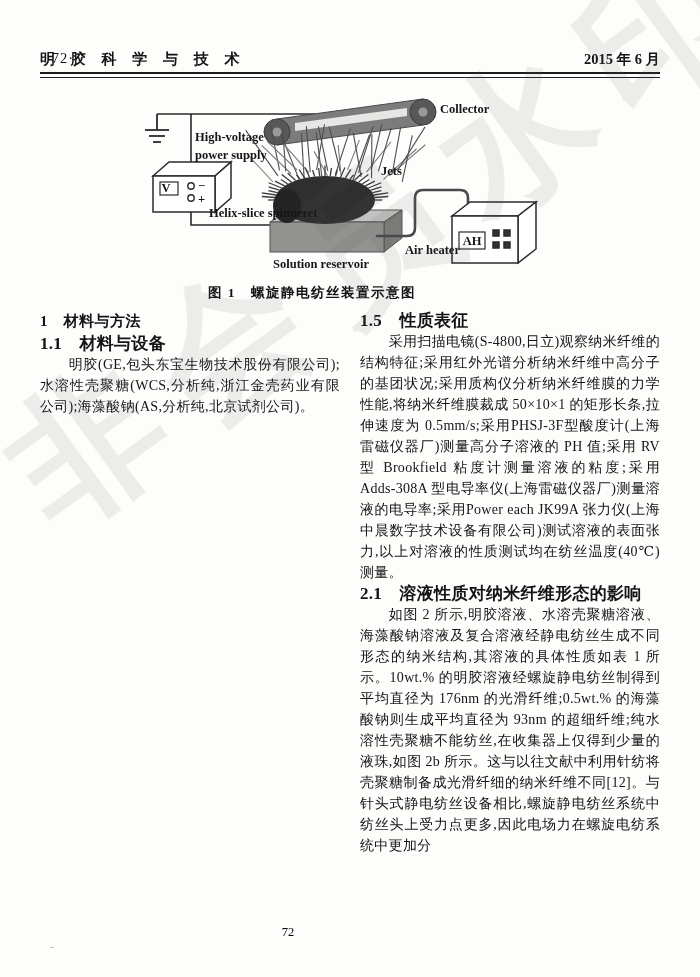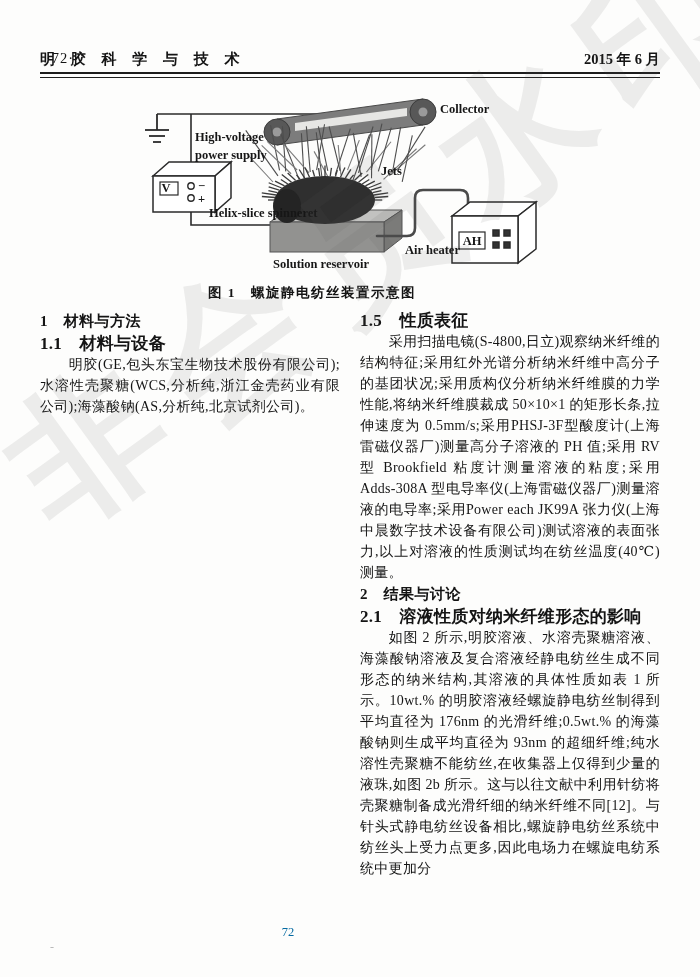--- a/index.html
+++ b/index.html
@@ -23,21 +23,21 @@
   
   .col{position:absolute;top:310px;width:300px;height:610px;overflow:hidden;
        font-size:14px;line-height:21px;text-align:justify;letter-spacing:0.3px;}
   .col.left{left:40px;}
   .col.right{left:360px;}
   .para{margin:0;text-indent:2.05em;}
   .para.cont{text-indent:0;}
   .sec-h1{font-weight:bold;font-size:15px;line-height:23px;margin:0;letter-spacing:0.5px;}
   .sec-h2{font-weight:bold;font-size:17px;line-height:21px;margin:0;}
   
-  .pageno{position:absolute;top:925px;left:0;width:576px;text-align:center;font-size:12.5px;color:#0369a1;}
+  .pageno{position:absolute;top:925px;left:0;width:576px;text-align:center;font-size:12.5px;color:#000000;}
   .margin-dash{position:absolute;top:940px;left:50px;font-size:12px;color:#b5b5b5;}
   
   .wm{position:absolute;top:150px;left:-50px;width:820px;text-align:center;
       transform:rotate(-36deg);transform-origin:50% 50%;
       font-size:150px;font-weight:bold;letter-spacing:26px;white-space:nowrap;
       color:rgba(90,90,90,0.10);pointer-events:none;z-index:6;}
 </style>
 </head>
 <body>
 
@@ -193,21 +193,20 @@
   <div class="fig-caption">图 1　螺旋静电纺丝装置示意图</div>
 
   <div class="col left">
       <div class="sec-h1">1　材料与方法</div>
       <div class="sec-h2">1.1　材料与设备</div>
       <div class="para">明胶(GE,包头东宝生物技术股份有限公司);水溶性壳聚糖(WCS,分析纯,浙江金壳药业有限公司);海藻酸钠(AS,分析纯,北京试剂公司)。</div>
     </div>
   <div class="col right">
       <div class="sec-h2">1.5　性质表征</div>
       <div class="para">采用扫描电镜(S-4800,日立)观察纳米纤维的结构特征;采用红外光谱分析纳米纤维中高分子的基团状况;采用质构仪分析纳米纤维膜的力学性能,将纳米纤维膜裁成 50×10×1 的矩形长条,拉伸速度为 0.5mm/s;采用PHSJ-3F型酸度计(上海雷磁仪器厂)测量高分子溶液的 PH 值;采用 RV 型 Brookfield 粘度计测量溶液的粘度;采用 Adds-308A 型电导率仪(上海雷磁仪器厂)测量溶液的电导率;采用Power each JK99A 张力仪(上海中晨数字技术设备有限公司)测试溶液的表面张力,以上对溶液的性质测试均在纺丝温度(40℃)测量。</div>
-      <div class="sec-h1">2　结果与讨论</div>
       <div class="sec-h2">2.1　溶液性质对纳米纤维形态的影响</div>
       <div class="para">如图 2 所示,明胶溶液、水溶壳聚糖溶液、海藻酸钠溶液及复合溶液经静电纺丝生成不同形态的纳米结构,其溶液的具体性质如表 1 所示。10wt.% 的明胶溶液经螺旋静电纺丝制得到平均直径为 176nm 的光滑纤维;0.5wt.% 的海藻酸钠则生成平均直径为 93nm 的超细纤维;纯水溶性壳聚糖不能纺丝,在收集器上仅得到少量的液珠,如图 2b 所示。这与以往文献中利用针纺将壳聚糖制备成光滑纤细的纳米纤维不同[12]。与针头式静电纺丝设备相比,螺旋静电纺丝系统中纺丝头上受力点更多,因此电场力在螺旋电纺系统中更加分</div>
     </div>
 
   <div class="pageno">72</div>
   <div class="margin-dash">-</div>
 
 </div>
 
 </body></html>

